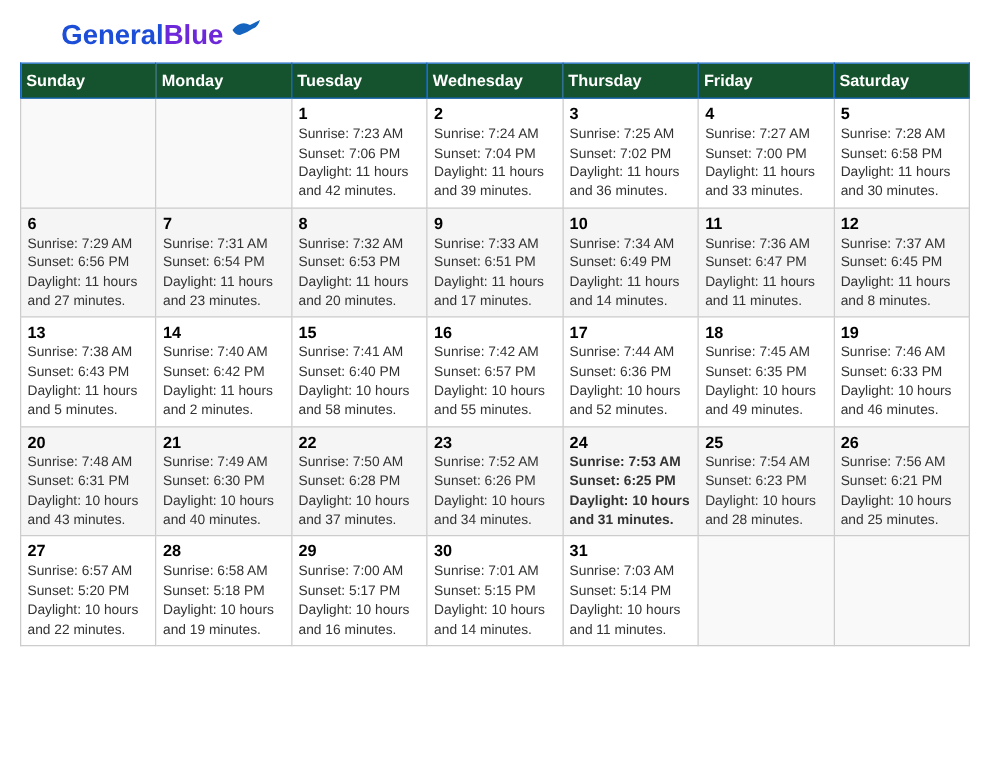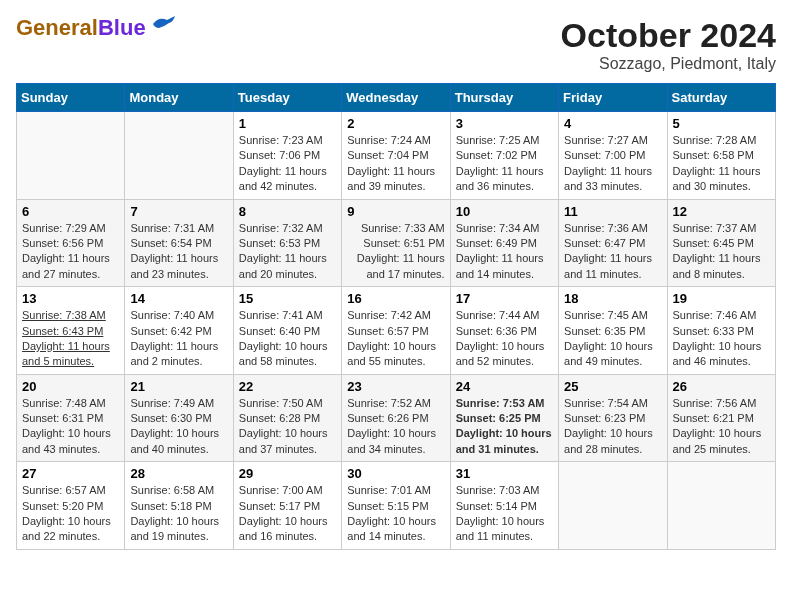--- a/index.html
+++ b/index.html
@@ -41,21 +41,21 @@
     .location {
       font-size: 16px;
       color: #444;
     }
     table {
       width: 100%;
       border-collapse: collapse;
       font-size: 11px;
     }
     thead tr {
-      background: #0369a1;
+      background: #14532d;
       color: #fff;
       margin-top: 16px;
     }
     thead th {
       padding: 6px 4px;
       text-align: left;
       font-size: 13px;
       font-weight: bold;
       border: 1px solid #1565c0;
     }
@@ -88,30 +88,26 @@
       background: #f9f9f9;
     }
   </style>
 </head>
 <body>
 
 <div class="header">
   <div class="logo">
     <div style="display:flex;align-items:center;">
       <span class="logo-text">
-        <span style="color:#a16207;">General</span><span style="color:#6d28d9;">Blue</span>
+        <span style="color:#1d4ed8;margin-left:33px;">General</span><span style="color:#6d28d9;">Blue</span>
       </span>
       <svg width="28" height="20" viewBox="0 0 28 20" style="margin-left:3px;margin-top:-8px;">
         <path d="M4 10 Q10 2 18 6 Q22 4 26 2 Q24 8 20 9 Q16 12 10 14 Q6 14 4 10Z" fill="#1565c0"></path>
       </svg>
     </div>
-  </div>
-  <div class="title-section">
-    <div class="month-title">October 2024</div>
-    <div class="location">Sozzago, Piedmont, Italy</div>
   </div>
 </div>
 
 <table>
   <thead>
     <tr>
     <th>Sunday</th>
         <th>Monday</th>
         <th>Tuesday</th>
         <th>Wednesday</th>
@@ -169,21 +165,21 @@
 Daylight: 11 hours and 23 minutes.</div>
         </td>
         <td>
           <span class="day-num">8</span>
           <div class="day-info" style="white-space: pre-line;">Sunrise: 7:32 AM
 Sunset: 6:53 PM
 Daylight: 11 hours and 20 minutes.</div>
         </td>
         <td>
           <span class="day-num">9</span>
-          <div class="day-info" style="white-space: pre-line; text-align: right;">Sunrise: 7:33 AM
+          <div class="day-info" style="white-space: pre-line;">Sunrise: 7:33 AM
 Sunset: 6:51 PM
 Daylight: 11 hours and 17 minutes.</div>
         </td>
         <td>
           <span class="day-num">10</span>
           <div class="day-info" style="white-space: pre-line;">Sunrise: 7:34 AM
 Sunset: 6:49 PM
 Daylight: 11 hours and 14 minutes.</div>
         </td>
         <td>
@@ -195,21 +191,21 @@
         <td>
           <span class="day-num">12</span>
           <div class="day-info" style="white-space: pre-line;">Sunrise: 7:37 AM
 Sunset: 6:45 PM
 Daylight: 11 hours and 8 minutes.</div>
         </td>
       </tr>
       <tr>
         <td>
           <span class="day-num">13</span>
-          <div class="day-info" style="white-space: pre-line; text-decoration: underline;">Sunrise: 7:38 AM
+          <div class="day-info" style="white-space: pre-line;">Sunrise: 7:38 AM
 Sunset: 6:43 PM
 Daylight: 11 hours and 5 minutes.</div>
         </td>
         <td>
           <span class="day-num">14</span>
           <div class="day-info" style="white-space: pre-line;">Sunrise: 7:40 AM
 Sunset: 6:42 PM
 Daylight: 11 hours and 2 minutes.</div>
         </td>
         <td>

